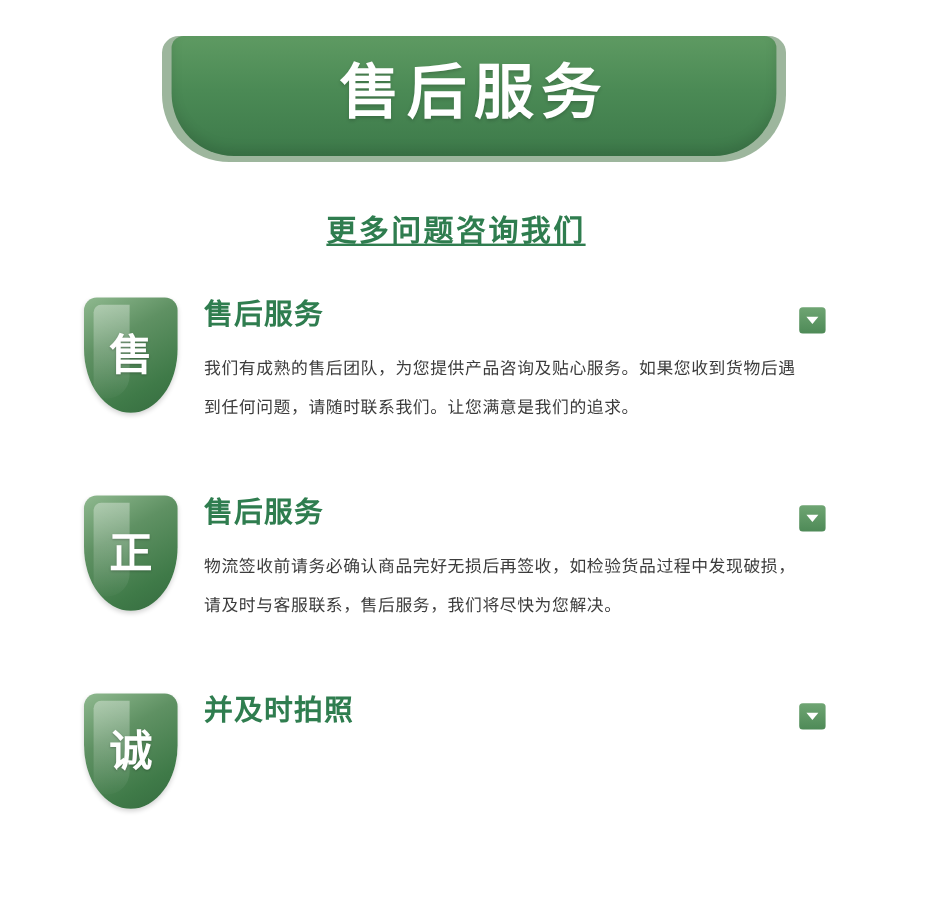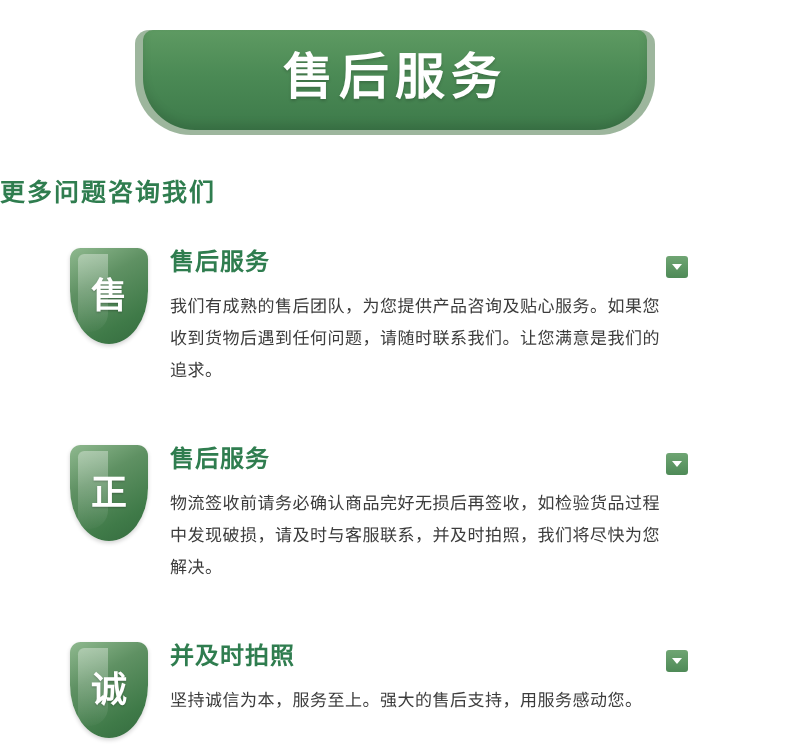--- a/index.html
+++ b/index.html
@@ -55,25 +55,27 @@
     font-size: 50px;
     font-weight: bold;
     letter-spacing: 6px;
     line-height: 1;
     padding-bottom: 6px;
     text-shadow: 0 2px 3px rgba(0,0,0,0.18);
   }
 
   
   .subtitle {
+    text-align: center;
     color: #2f7d4f;
     font-size: 25px;
     font-weight: bold;
     letter-spacing: 2px;
     margin-top: 22px;
+    text-decoration: underline;
   }
 
   
   .items {
     margin-top: 34px;
     padding: 0 0 0 0;
   }
   .item {
     position: relative;
     display: flex;
@@ -126,21 +128,21 @@
   }
   .item-title {
     color: #2f7d4f;
     font-size: 24px;
     font-weight: bold;
     letter-spacing: 1px;
     margin: 0 0 14px 0;
   }
   .item-text {
     color: #3c3c3c;
-    font-size: 17px;
+    font-size: 14px;
     line-height: 32px;
     letter-spacing: 0.5px;
     margin: 0;
   }
 
   .toggle {
     position: absolute;
     right: 72px;
     top: 14px;
     width: 22px;
@@ -192,36 +194,35 @@
     </div>
 
     <div class="item">
       <div class="badge">
         <div class="badge-shape"></div>
         <div class="badge-gloss"></div>
         <div class="badge-char">正</div>
       </div>
       <div class="item-body">
         <h3 class="item-title">售后服务</h3>
-        <p class="item-text">物流签收前请务必确认商品完好无损后再签收，如检验货品过程中发现破损，请及时与客服联系，并及时拍照，我们将尽快为您解决。</p>
+        <p class="item-text">物流签收前请务必确认商品完好无损后再签收，如检验货品过程中发现破损，请及时与客服联系，售后服务，我们将尽快为您解决。</p>
       </div>
       <div class="toggle">
         <span class="caret"></span>
       </div>
     </div>
 
     <div class="item">
       <div class="badge">
         <div class="badge-shape"></div>
         <div class="badge-gloss"></div>
         <div class="badge-char">诚</div>
       </div>
       <div class="item-body">
         <h3 class="item-title">并及时拍照</h3>
-        <p class="item-text">坚持诚信为本，服务至上。强大的售后支持，用服务感动您。</p>
       </div>
       <div class="toggle">
         <span class="caret"></span>
       </div>
     </div>
 
   </div>
 </div>
 
 </body></html>

